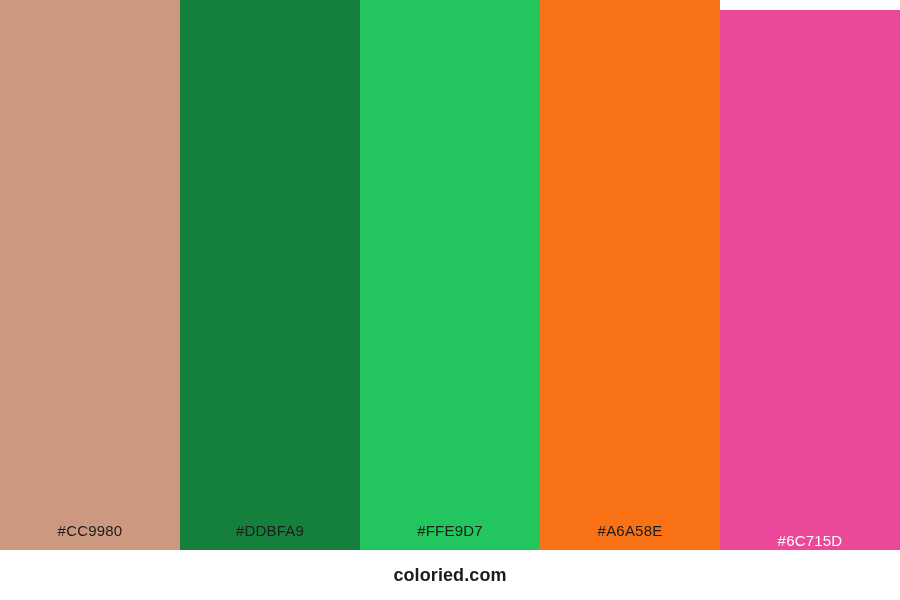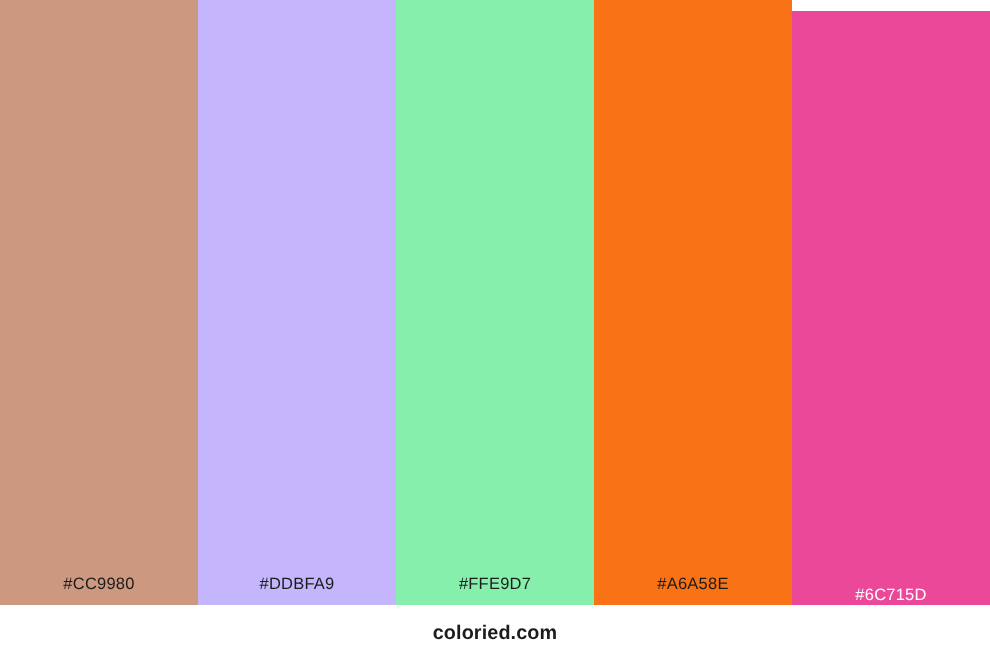--- a/index.html
+++ b/index.html
@@ -70,25 +70,25 @@
 <body>
 
 <div id="palette-page">
 
   <div id="swatch-strip">
 
     <div class="swatch" style="background-color: rgb(204, 153, 128);">
       <span class="swatch-label" style="color: rgb(28, 28, 28);">#CC9980</span>
     </div>
 
-    <div class="swatch" style="background-color: #c4b5fd;">
+    <div class="swatch" style="background-color: #15803d;">
       <span class="swatch-label" style="color: rgb(28, 28, 28);">#DDBFA9</span>
     </div>
 
-    <div class="swatch" style="background-color: #86efac;">
+    <div class="swatch" style="background-color: #22c55e;">
       <span class="swatch-label" style="color: rgb(28, 28, 28);">#FFE9D7</span>
     </div>
 
     <div class="swatch" style="background-color: #f97316;">
       <span class="swatch-label" style="color: rgb(28, 28, 28);">#A6A58E</span>
     </div>
 
     <div class="swatch" style="background-color: #ec4899; margin-top: 10px;">
       <span class="swatch-label" style="color: rgb(255, 255, 255);">#6C715D</span>
     </div>

